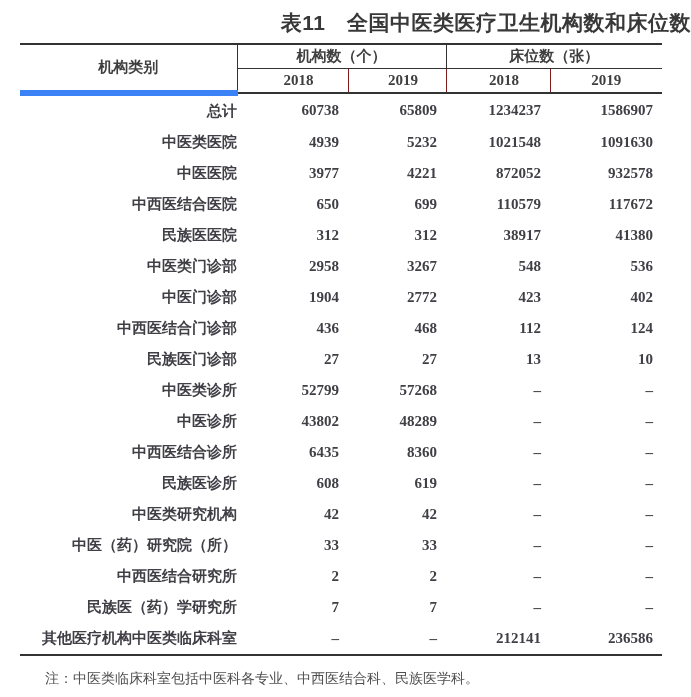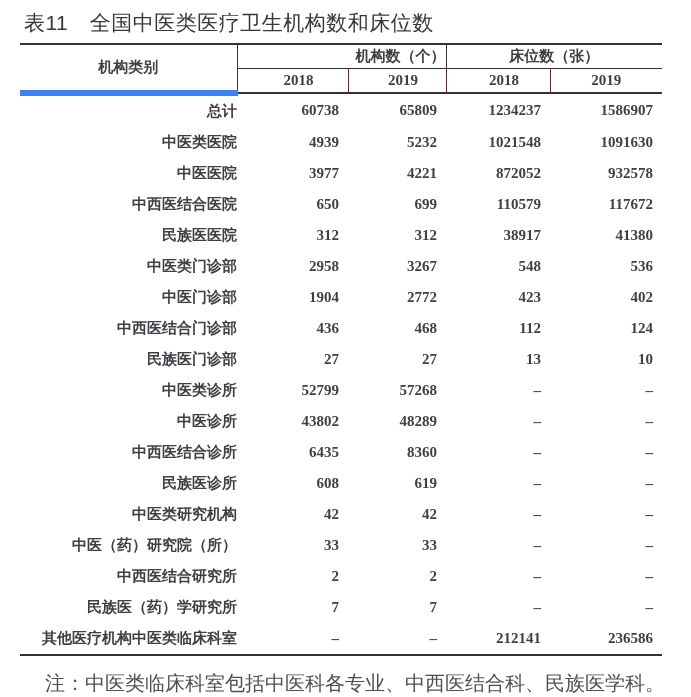--- a/index.html
+++ b/index.html
@@ -12,23 +12,23 @@
     height: 697px;
     overflow: hidden;
     font-family: "Liberation Serif", "DejaVu Serif", serif;
     color: #3f3f3f;
   }
   .title {
     margin: 0;
     padding-top: 9px;
     height: 27px;
     line-height: 27px;
-    text-align: left;
+    text-align: right;
     font-family: "Liberation Sans", "DejaVu Sans", sans-serif;
-    font-weight: normal;
+    font-weight: bold;
     font-size: 21px;
     letter-spacing: 0.5px;
     color: #383838;
     padding-left: 24px;
   }
   table.stat {
     border-collapse: collapse;
     table-layout: fixed;
     width: 642px;
     margin: 7px 0 0 20px;
@@ -50,21 +50,21 @@
   th.corner {
     border-top: 2px solid #333333;
     border-bottom: 6px solid #3b82f6;
     border-right: 1px solid #333333;
   }
   th.group {
     border-top: 2px solid #333333;
     border-bottom: 1px solid #333333;
     height: 23px;
   }
-  th.group-divider { border-right: 1px solid #333333; text-align: right; }
+  th.group-divider { border-right: 1px solid #333333; }
   th.year {
     border-bottom: 2px solid #333333;
     height: 23px;
   }
   th.year-divider { border-right: 1px solid #7f1d1d; padding-left: 12px; }
 
   tbody td {
     padding: 0;
     height: 31px;
     font-size: 15px;
@@ -72,21 +72,21 @@
     color: #413f46;
     vertical-align: middle;
   }
   td.label { text-align: right; padding-left: 2px; }
   td.label.indent { padding-left: 27px; }
   td.num { text-align: right; padding-right: 9px; }
   tbody tr:last-child td { border-bottom: 2px solid #333333; margin-top: 16px; }
 
   .note {
     margin: 14px 0 0 45px;
-    font-size: 20px;
+    font-size: 14px;
     font-weight: normal;
     color: #4f4f4f;
   }
 </style>
 </head>
 <body>
 
 <h1 class="title">表11　全国中医类医疗卫生机构数和床位数</h1>
 
 <table class="stat">

